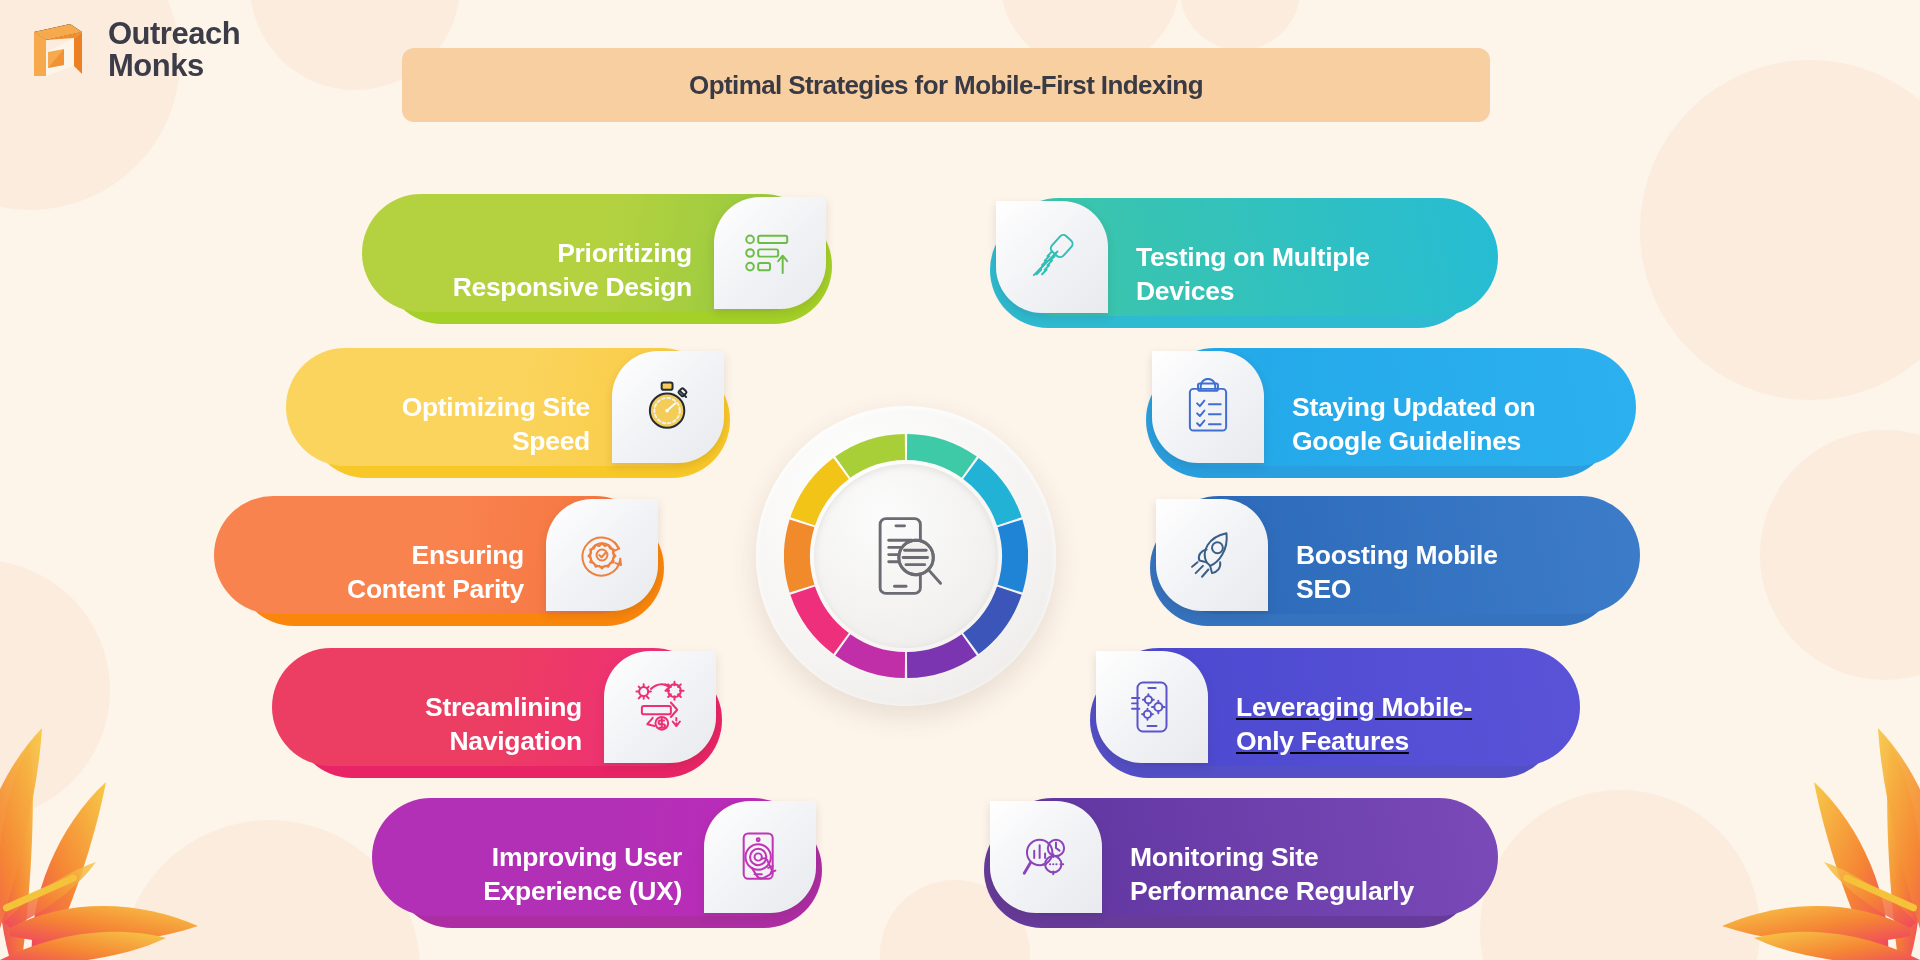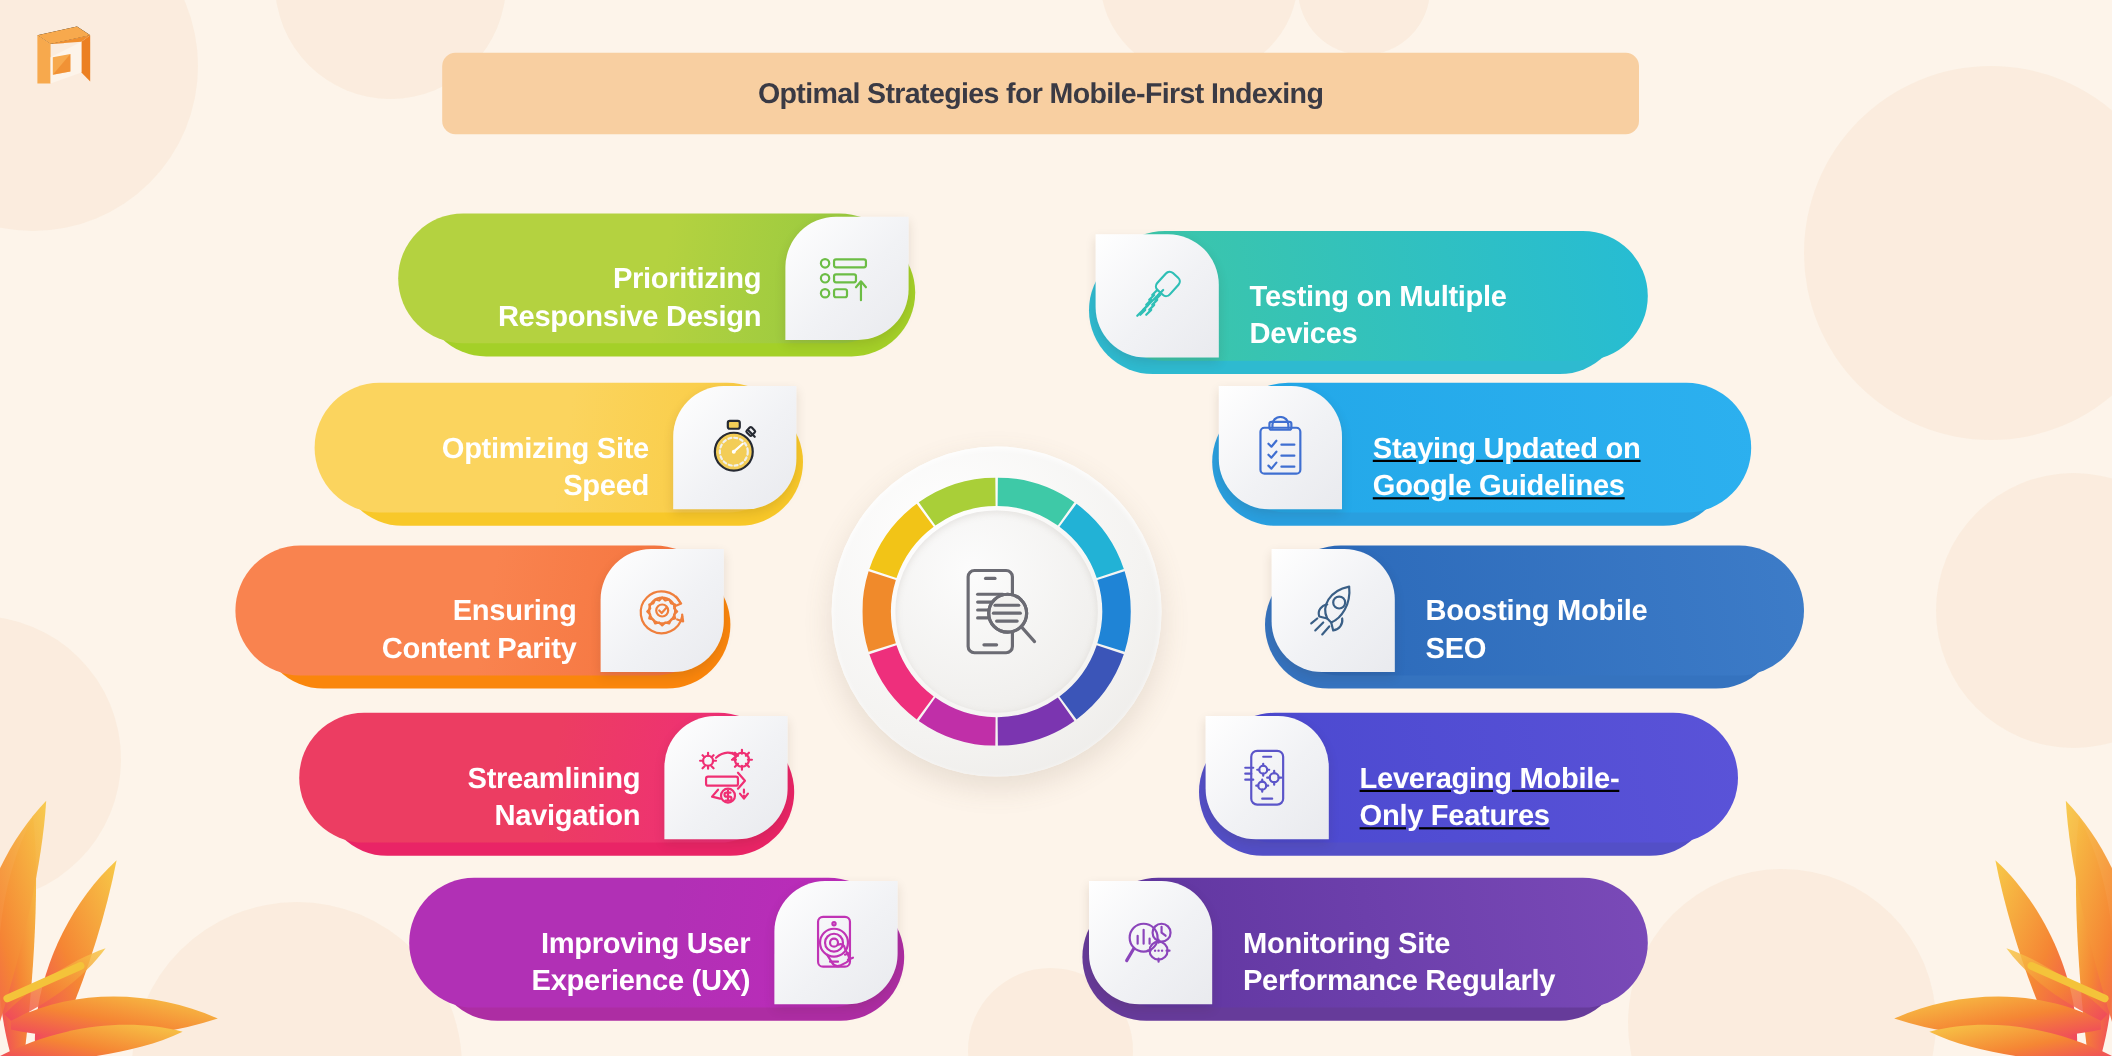--- a/index.html
+++ b/index.html
@@ -195,20 +195,24 @@
     <path d="M4 14 L40 6 L52 14 L16 22 Z" fill="#f5a council"></path>
     <path d="M4 14 L40 6 L52 14 L16 22 Z" fill="#f7a94d"></path>
     <path d="M52 14 L52 56 L44 48 L44 20 Z" fill="#ec8022"></path>
     <path d="M16 22 L52 14 L44 20 L16 22 Z" fill="#ef8e2e"></path>
     <path d="M4 14 L16 22 L16 58 L4 58 Z" fill="#f7a94d"></path>
     <path d="M16 22 L44 20 L44 48 L52 56 L16 58 Z" fill="none"></path>
     <path d="M16 34 L16 58 L44 48 L44 20 Z" fill="#fdf4ea"></path>
     <path d="M18 34 L34 31 L34 47 L18 50 Z" fill="#f7a94d"></path>
     <path d="M18 50 L34 31 L34 47 Z" fill="#ec8022" opacity=".55"></path>
   </svg>
+  <div class="logo-text">
+    <div>Outreach</div>
+    <div>Monks</div>
+  </div>
 </div>
 
 <div class="title-banner">
   <h1>Optimal Strategies for Mobile-First Indexing</h1>
 </div>
 
 <div class="center-wheel">
   <div class="wheel-outer"></div>
   <svg class="wheel-ring" viewBox="0 0 244 244">
     <g id="ringsegs" fill="none" stroke-width="26">
@@ -339,37 +343,37 @@
             <line x1="26" y1="51" x2="34" y2="51"></line>
      <circle cx="30" cy="32" r="4"></circle>
             <circle cx="30" cy="32" r="9"></circle>
             <circle cx="30" cy="32" r="14"></circle>
      <path d="M34 34 q6 -2 7 4 l3 6 q3 5 -2 8 l-6 3 q-5 2 -8 -3 l-5 -8"></path>
      <path d="M41 44 l5 -2M44 49 l5 -2"></path>
           </g>
         </svg>
       </div>
     </div>
-    <div class="card right" style="left: 1000px; top: 210px; width: 498px;">
+    <div class="card right" style="left: 1000px; top: 198px; width: 498px;">
       <div class="shadow-layer" style="background:#23b6cf"></div>
        <div class="body" style="background:linear-gradient(80deg, #3fc7a4 0%, #26bcd4 100%)">
          <div class="label">Testing on Multiple<br>Devices</div>
        </div>
        <div class="icon-box">
         <svg viewBox="0 0 64 64">
           <g fill="none" stroke="#2fbfb6" stroke-width="2.2" stroke-linecap="round" stroke-linejoin="round">
      <rect x="34" y="8" width="17" height="23" rx="5" transform="rotate(42 42 20)"></rect>
      <path d="M36 28 L12 52"></path>
      <path d="M32 26 l-5 5M29 31 l-5 5M26 36 l-5 5M23 41 l-5 5M20 46 l-5 5"></path>
      <path d="M33 31 l5 -5M30 36 l5 -5M27 41 l5 -5M24 46 l5 -5M21 51 l5 -5"></path>
           </g>
         </svg>
       </div>
     </div>
-    <div class="card right" style="left: 1112px; top: 348px; width: 480px; text-decoration: underline;">
+    <div class="card right" style="left: 1156px; top: 348px; width: 480px;">
       <div class="shadow-layer" style="background:#1d9ade"></div>
        <div class="body" style="background:linear-gradient(80deg, #22a7e8 0%, #2cb0ef 100%)">
          <div class="label">Staying Updated on<br>Google Guidelines</div>
        </div>
        <div class="icon-box">
         <svg viewBox="0 0 64 64">
           <g fill="none" stroke="#3f6fd1" stroke-width="2.2" stroke-linecap="round" stroke-linejoin="round">
      <rect x="12" y="12" width="40" height="46" rx="4"></rect>
      <path d="M24 12 V9 a8 8 0 0116 0 v3"></path>
             <rect x="21" y="6" width="22" height="8" rx="2"></rect>

